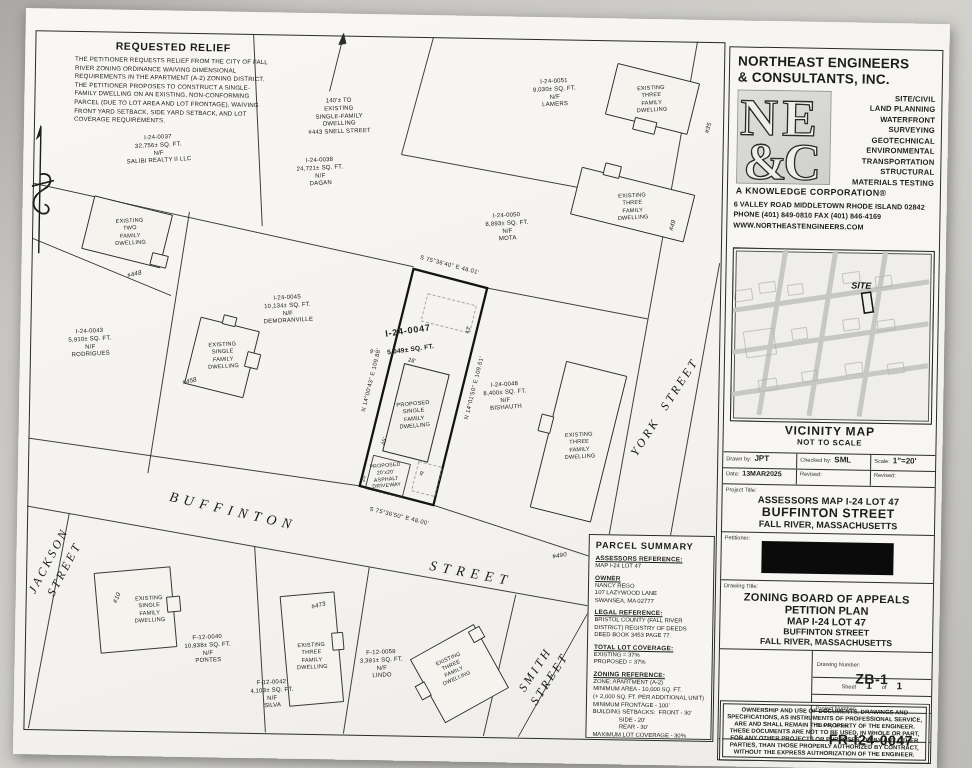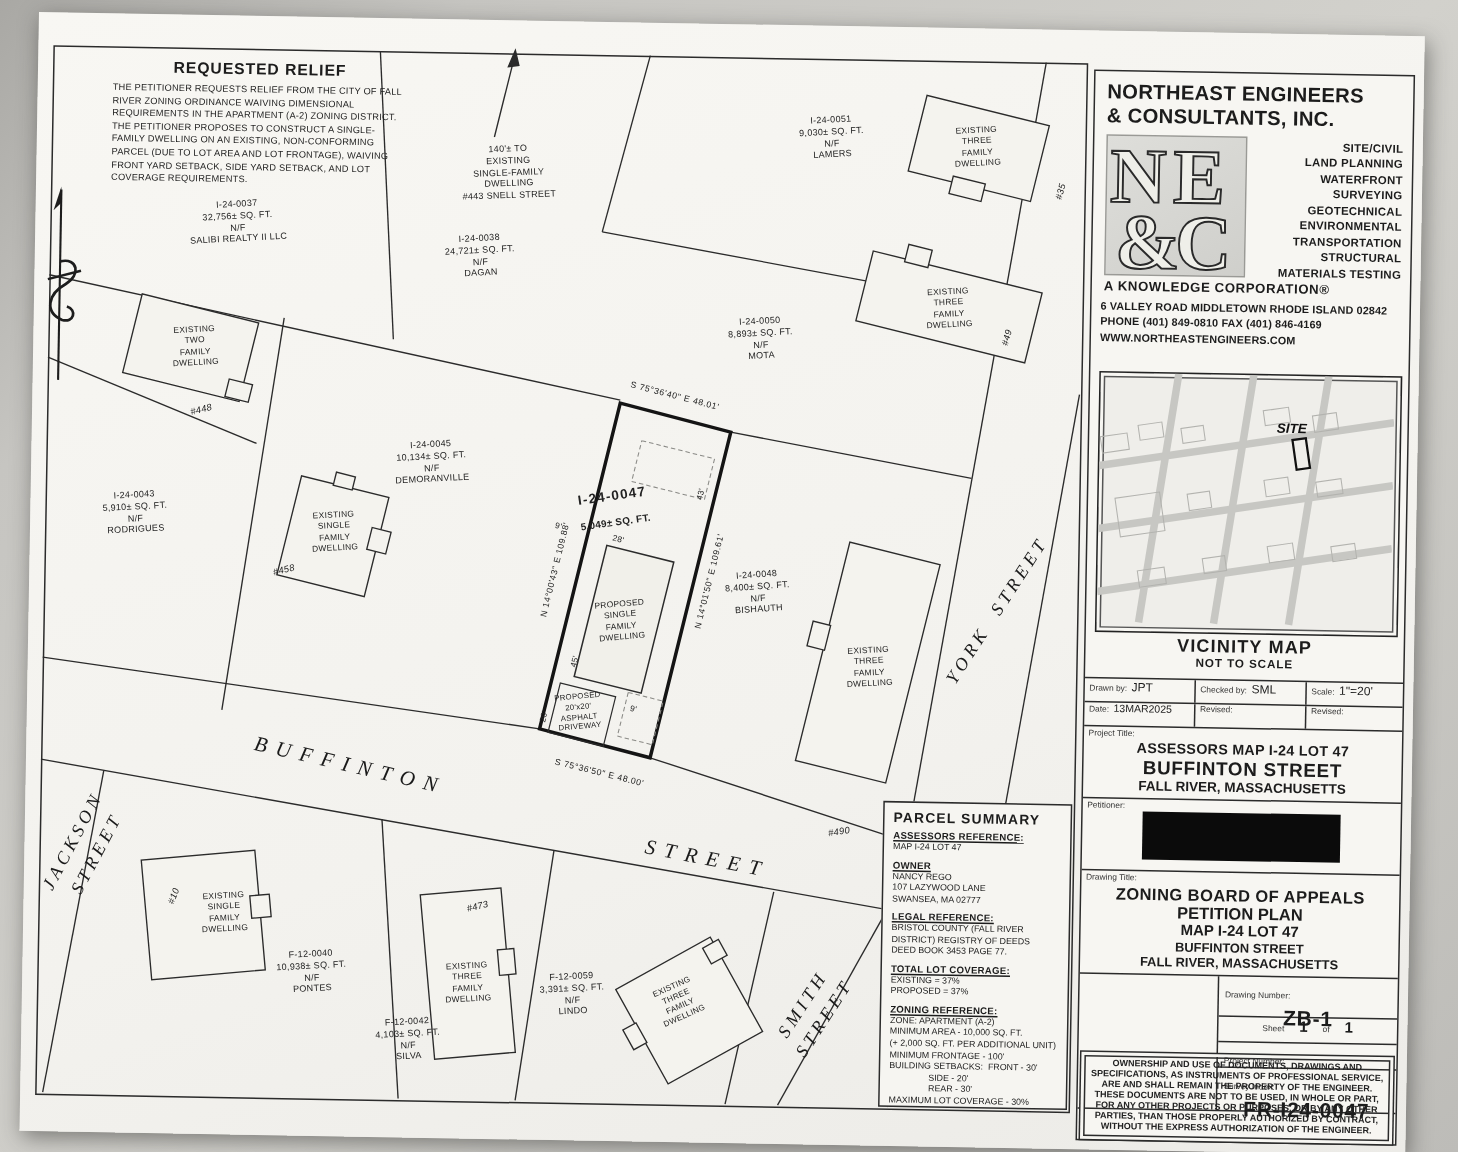--- a/index.html
+++ b/index.html
@@ -42,21 +42,21 @@
   .mapbox{position:absolute;left:6px;top:200px;width:200px;height:172px;border:1.6px solid #222;
           box-shadow:inset 0 0 0 2px #f7f6f2, inset 0 0 0 3px #555;background:#efeeea;}
   .mapcap{position:absolute;left:0;top:375px;width:100%;text-align:center;}
   .mapcap .t{font-size:12px;font-weight:700;letter-spacing:.8px;}
   .mapcap .s{font-size:7.8px;font-weight:700;letter-spacing:.6px;}
   .tbl{position:absolute;left:0;top:404px;width:100%;border-top:1.2px solid #2b2b2b;box-sizing:border-box;}
   .row{display:flex;border-bottom:1px solid #2b2b2b;}
   .cell{border-right:1px solid #2b2b2b;box-sizing:border-box;padding:1px 3px;display:flex;align-items:baseline;gap:3px;height:15px;}
   .cell:last-child{border-right:none;}
   .cl{font-size:5.6px;color:#333;}
-  .cv{font-size:8px;font-weight:400;}
+  .cv{font-size:8px;font-weight:700;}
   .sect{border-bottom:1px solid #2b2b2b;position:relative;padding:2px 4px 3px 4px;}
   .sl{font-size:5.6px;color:#333;position:absolute;left:3px;top:2px;}
   .ctr{text-align:center;}
   .pt1{font-size:9.5px;font-weight:700;margin-top:7px;letter-spacing:.2px;}
   .pt2{font-size:12.5px;font-weight:700;letter-spacing:.5px;}
   .pt3{font-size:9px;font-weight:700;}
   .redact{margin:6px auto 4px 36px;width:132px;height:32px;background:#0b0b0b;}
   .dt1{font-size:11px;font-weight:700;margin-top:8px;letter-spacing:.3px;}
   .dt2{font-size:11px;font-weight:700;}
   .dt3{font-size:10px;font-weight:700;}

